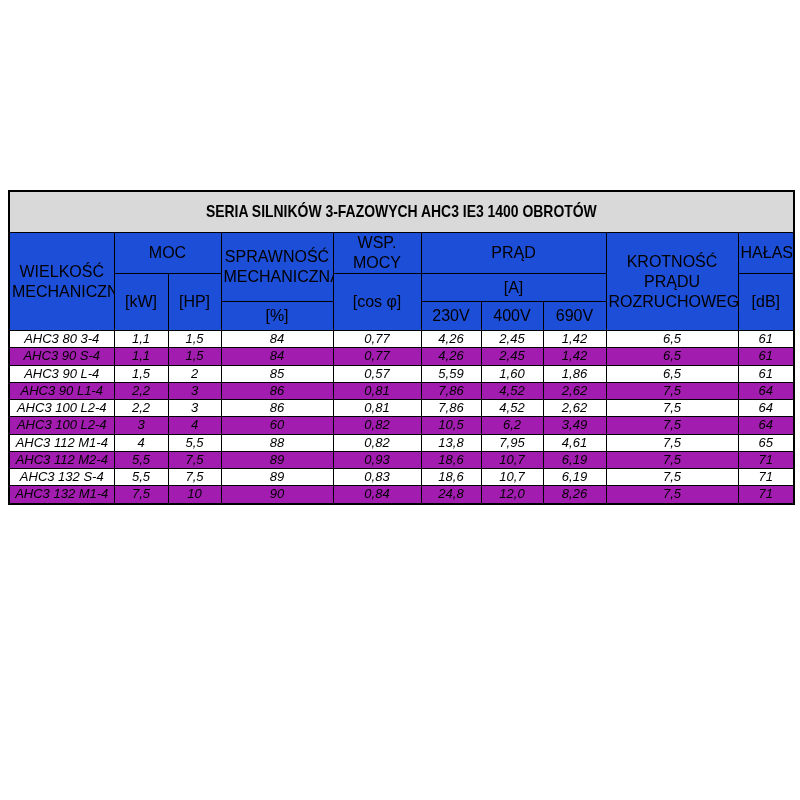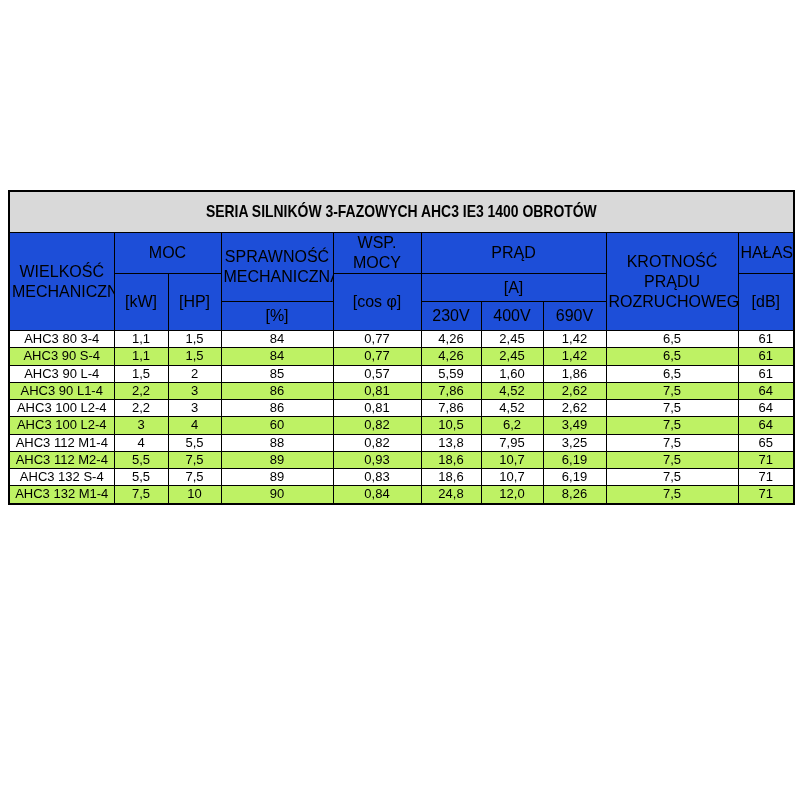--- a/index.html
+++ b/index.html
@@ -51,27 +51,27 @@
     white-space: nowrap;
     letter-spacing: 0px;
   }
   thead th {
     background: #1d4ed8;
     font-size: 16px;
   }
   tr.hrow-1 { height: 26px; }
   tr.hrow-2 { height: 28px; }
   tr.hrow-3 { height: 29px; }
-  tbody tr { height: 16px; }
+  tbody tr { height: 16px; font-style: italic; }
   tbody td {
     font-size: 13px;
     background: #ffffff;
   }
   tbody tr.alt td {
-    background: #bef264;
+    background: #a21caf;
   }
 </style>
 </head>
 <body>
 
 <div class="canvas">
   <table class="motor-table">
     <colgroup>
       <col style="width:105px">
       <col style="width:54px">
@@ -187,21 +187,21 @@
         <td>64</td>
       </tr>
       <tr>
         <td>AHC3 112 M1-4</td>
         <td>4</td>
         <td>5,5</td>
         <td>88</td>
         <td>0,82</td>
         <td>13,8</td>
         <td>7,95</td>
-        <td>3,25</td>
+        <td>4,61</td>
         <td>7,5</td>
         <td>65</td>
       </tr>
       <tr class="alt">
         <td>AHC3 112 M2-4</td>
         <td>5,5</td>
         <td>7,5</td>
         <td>89</td>
         <td>0,93</td>
         <td>18,6</td>

